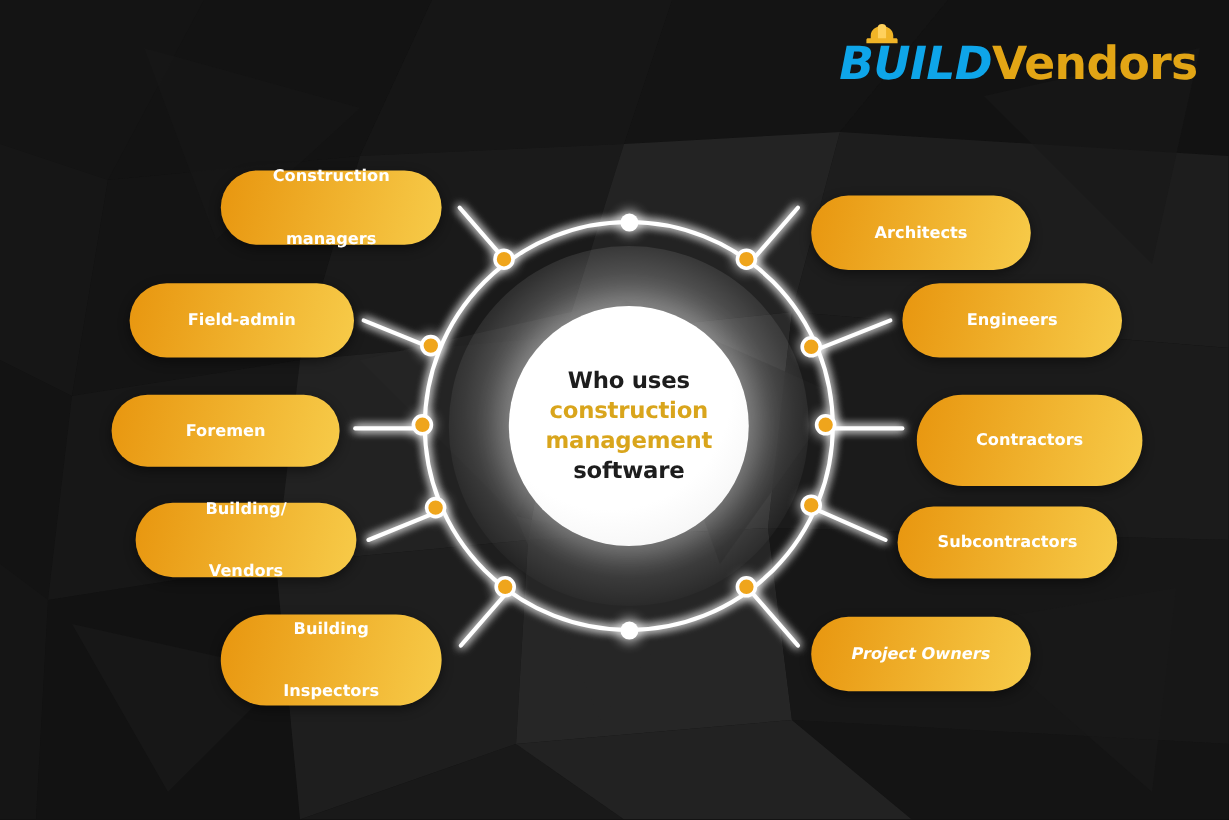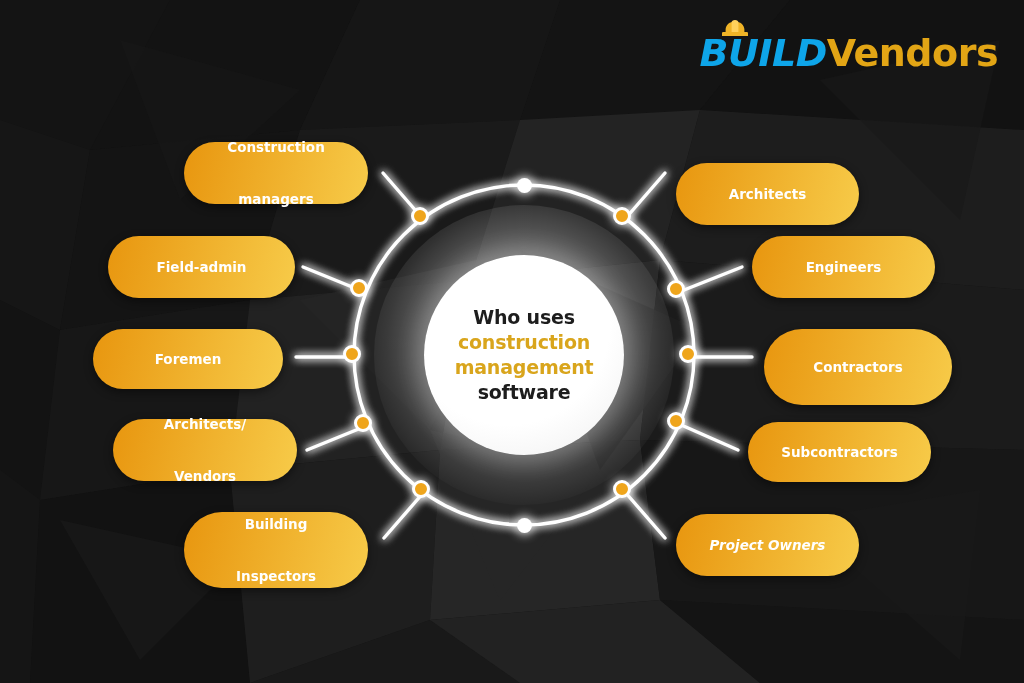--- a/index.html
+++ b/index.html
@@ -257,21 +257,21 @@
             <span class="l1">Field-admin</span>
           </span>
         </div>
         <div class="pill" style="left: 93px; top: 329px; width: 190px; height: 60px; background: linear-gradient(103deg, rgb(232, 150, 15) 0%, rgb(247, 203, 73) 100%); color: rgb(255, 255, 255);">
           <span>
             <span class="l1">Foremen</span>
           </span>
         </div>
         <div class="pill" style="left: 113px; top: 419px; width: 184px; height: 62px; background: linear-gradient(103deg, rgb(232, 150, 15) 0%, rgb(247, 203, 73) 100%); color: rgb(255, 255, 255);">
           <span>
-            <span class="l1">Architects/</span>
+            <span class="l1">Building/</span>
             <span class="l2">Vendors</span>
           </span>
         </div>
         <div class="pill" style="left: 184px; top: 512px; width: 184px; height: 76px; background: linear-gradient(103deg, rgb(232, 150, 15) 0%, rgb(247, 203, 73) 100%); color: rgb(255, 255, 255);">
           <span>
             <span class="l1">Building</span>
             <span class="l2">Inspectors</span>
           </span>
         </div>
         <div class="pill" style="left: 676px; top: 124px; width: 183px; height: 62px; background: linear-gradient(103deg, rgb(232, 150, 15) 0%, rgb(247, 203, 73) 100%); color: rgb(255, 255, 255); margin-top: 39px;">

